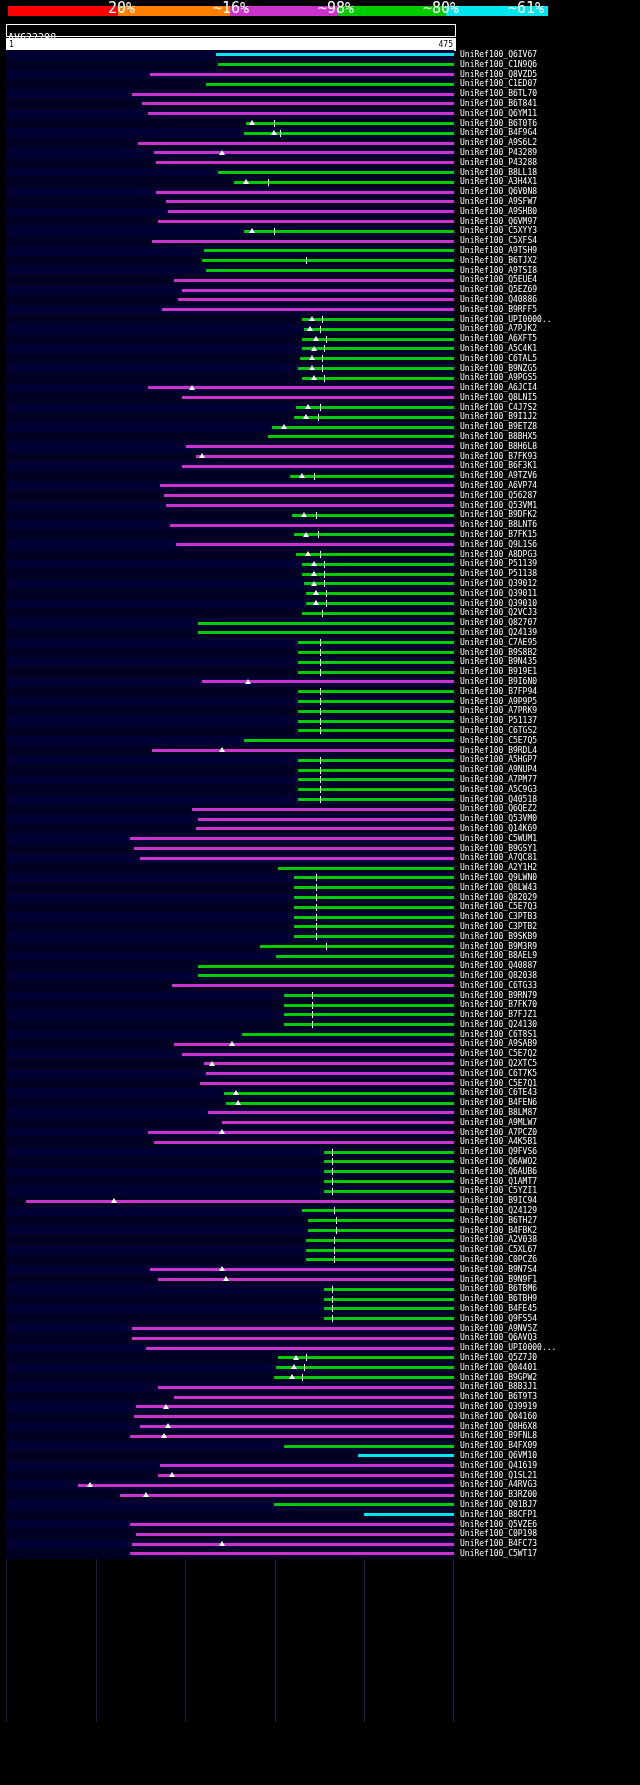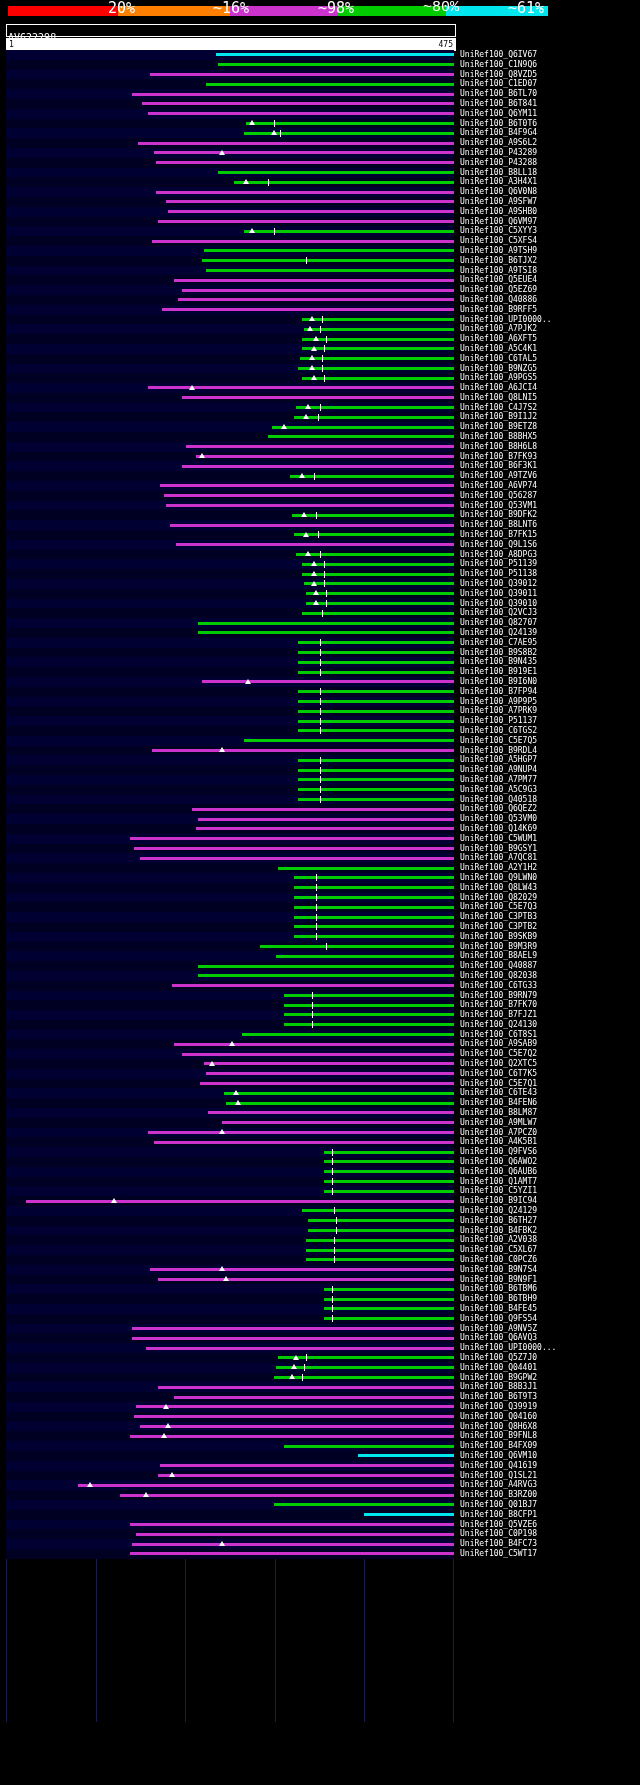--- a/index.html
+++ b/index.html
@@ -50,21 +50,21 @@
       <div class="seg" style="left: 0px; width: 110px; background: rgb(255, 0, 0);"></div>
       <div class="seg" style="left: 110px; width: 112px; background: rgb(255, 128, 0);"></div>
       <div class="seg" style="left: 222px; width: 108px; background: rgb(204, 51, 204);"></div>
       <div class="seg" style="left: 330px; width: 108px; background: rgb(0, 204, 0);"></div>
       <div class="seg" style="left: 438px; width: 102px; background: rgb(0, 229, 238);"></div>
     </div>
   <div class="scale-labels">
       <span style="left: 100px;">20%</span>
       <span style="left: 205px;">~16%</span>
       <span style="left: 310px;">~98%</span>
-      <span style="left: 415px; font-family: Liberation Mono, monospace;">~80%</span>
+      <span style="left: 415px;">~80%</span>
       <span style="left: 500px;">~61%</span>
     </div>
 
   <div class="qlabel">AV622298</div>
   <div class="qbox"></div>
 
   <div class="rulerbox">
     <span class="t1">1</span>
     <span class="t2">475</span>
   </div>

